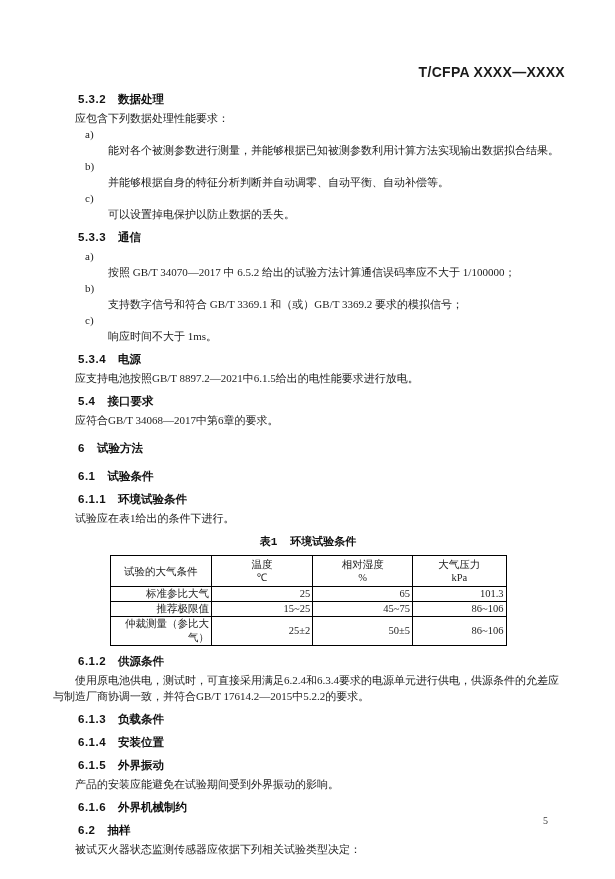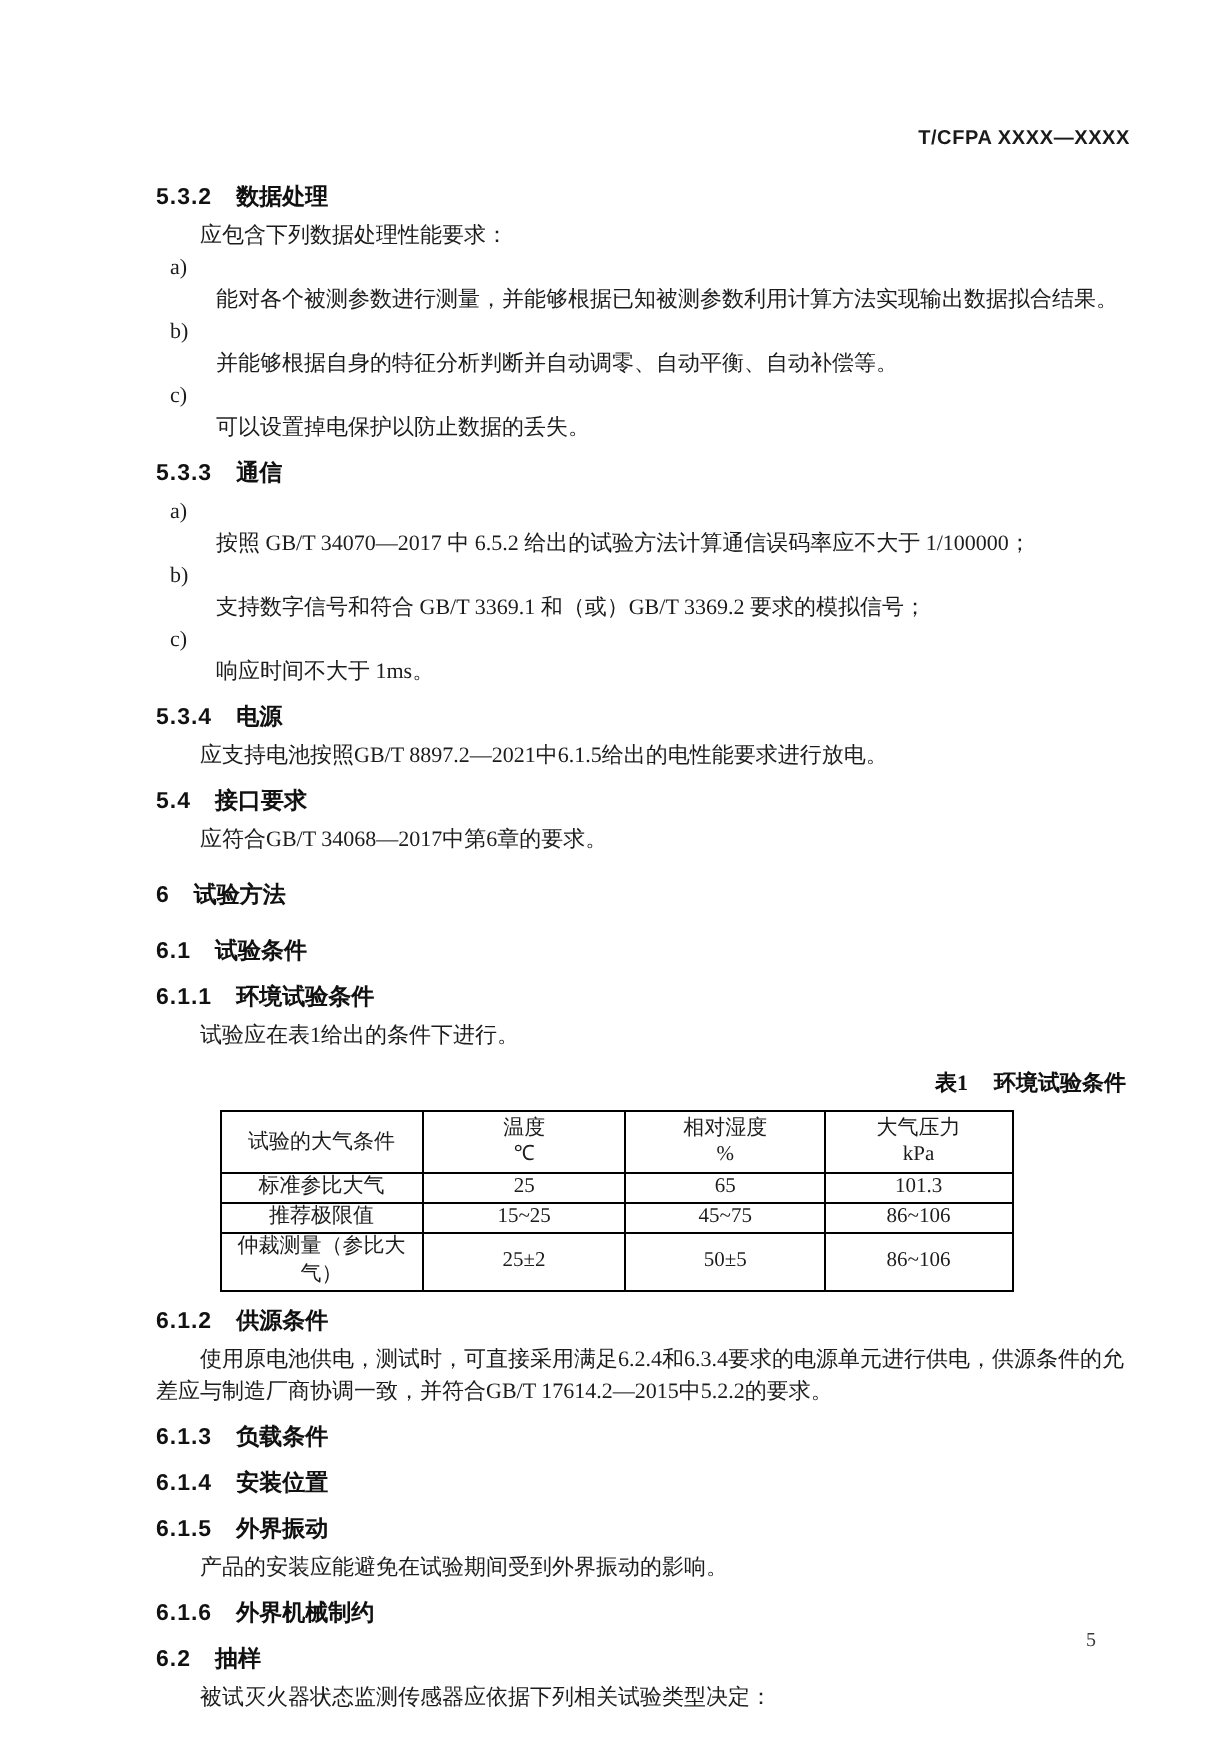--- a/index.html
+++ b/index.html
@@ -12,21 +12,21 @@
     overflow: hidden;
     font-family: "Liberation Serif", serif;
     color: #1c1c1c;
   }
   .doc-header {
     position: absolute;
     top: 64px;
     right: 50px;
     font-family: "Liberation Sans", sans-serif;
     font-weight: 700;
-    font-size: 10px;
+    font-size: 14px;
     letter-spacing: 0.3px;
     color: #1a1a1a;
   }
   .content {
     position: absolute;
     top: 84px;
     left: 53px;
     right: 52px;
   }
   .h3 {
@@ -37,32 +37,32 @@
     color: #111111;
     margin: 7px 0 3px 5px;
   }
   .h3.chapter { margin-top: 12px; }
   .hnum { margin-right: 12px; letter-spacing: 0.5px; padding-left: 20px; }
   .para {
     font-size: 11px;
     line-height: 16px;
     text-align: left;
   }
-  .para.indent { text-indent: 22px; margin-left: 25px; }
+  .para.indent { text-indent: 22px; }
   .list { margin-left: 32px; }
   .li {
     display: flex;
     font-size: 11px;
     line-height: 16px;
   }
   .li-label { width: 23px; flex: none; }
   .li-text { flex: 1; margin-top: 16px; }
   .tbl-caption {
-    text-align: right;
-    font-family: Liberation Serif, serif;
+    text-align: center;
+    font-family: Liberation Mono, monospace;
     font-weight: 700;
     font-size: 11px;
     line-height: 15px;
     margin: 9px 0 5px;
     color: #111111;
   }
   .tbl-caption .lab { margin-right: 13px; }
   table.tbl {
     border-collapse: collapse;
     width: 397px;
@@ -82,20 +82,21 @@
   .tbl thead th {
     border-bottom: 1.5px solid #000;
     font-weight: 400;
     line-height: 13px;
     padding: 2px;
     vertical-align: middle;
   }
   .tbl tbody td {
     height: 15px;
     line-height: 14px;
+    text-align: right;
   }
   .page-num {
     position: absolute;
     left: 543px;
     top: 815px;
     font-size: 10px;
     color: #3a3a3a;
   }
 </style>
 </head>

